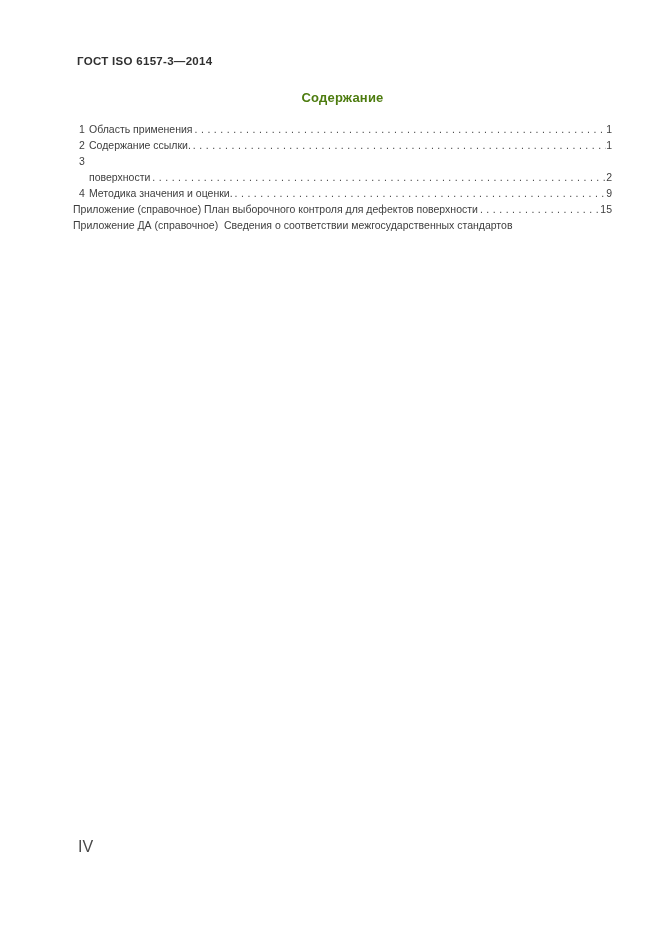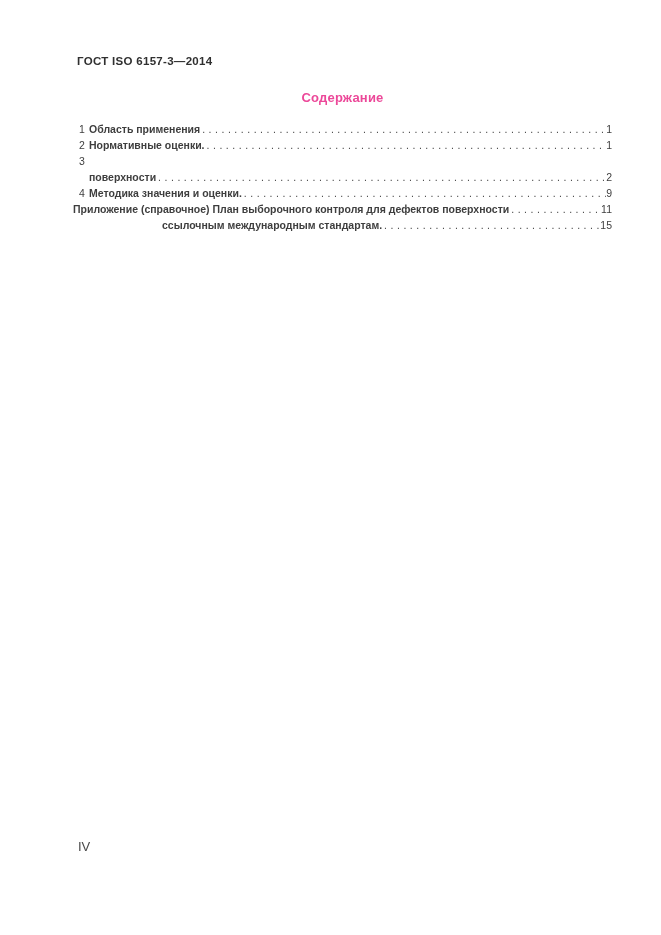--- a/index.html
+++ b/index.html
@@ -33,21 +33,21 @@
   .content {
     position: absolute;
     left: 73px;
     top: 90px;
     width: 539px;
   }
   .toc-title {
     font-size: 13px;
     font-weight: 700;
     text-align: center;
-    color: #ec4899;
+    color: #4d7c0f;
     line-height: 15px;
     letter-spacing: 0.2px;
   }
   .toc {
     margin-top: 16px;
   }
   .toc-row {
     display: flex;
     align-items: baseline;
     height: 16px;
@@ -60,21 +60,20 @@
   .indent-appendix      { padding-left: 0;    }
   .indent-appendix-wrap { padding-left: 89px; }
   .num {
     flex: none;
     width: 10px;
     white-space: pre;
   }
   .txt {
     flex: none;
     white-space: pre;
-    font-weight: bold;
   }
   .leader {
     flex: 1 1 auto;
     overflow: hidden;
     white-space: nowrap;
     margin-left: 2px;
     letter-spacing: 0.3px;
     color: #484848;
   }
   .leader::after {
@@ -82,21 +81,21 @@
   }
   .pg {
     flex: none;
     white-space: pre;
     text-align: right;
   }
   .page-footer {
     position: absolute;
     left: 78px;
     top: 839px;
-    font-size: 13px;
+    font-size: 16px;
     line-height: 16px;
     color: #4a4a4a;
   }
 </style>
 </head>
 <body>
 
 <div class="page">
   <div class="doc-header">ГОСТ ISO 6157-3—2014</div>
 
@@ -104,45 +103,43 @@
     <div class="toc-title">Содержание</div>
     <div class="toc" id="toc">
         <div class="toc-row indent-item">
           <span class="num">1</span>
           <span class="txt">Область применения</span>
           <span class="leader"></span>
           <span class="pg">1</span>
         </div>
         <div class="toc-row indent-item">
           <span class="num">2</span>
-          <span class="txt">Нормативные оценки.</span>
+          <span class="txt">Содержание ссылки.</span>
           <span class="leader"></span>
           <span class="pg">1</span>
         </div>
         <div class="toc-row indent-item">
           <span class="num">3</span>
         </div>
         <div class="toc-row indent-item-wrap">
           <span class="txt">поверхности</span>
           <span class="leader"></span>
           <span class="pg">2</span>
         </div>
         <div class="toc-row indent-item">
           <span class="num">4</span>
           <span class="txt">Методика значения и оценки.</span>
           <span class="leader"></span>
           <span class="pg">9</span>
         </div>
         <div class="toc-row indent-appendix">
           <span class="txt">Приложение (справочное) План выборочного контроля для дефектов поверхности</span>
           <span class="leader"></span>
-          <span class="pg">11</span>
+          <span class="pg">15</span>
         </div>
-        <div class="toc-row indent-appendix-wrap">
-          <span class="txt">ссылочным международным стандартам.</span>
-          <span class="leader"></span>
-          <span class="pg">15</span>
+        <div class="toc-row indent-appendix">
+          <span class="txt">Приложение ДА (справочное)&nbsp; Сведения о соответствии межгосударственных стандартов</span>
         </div>
       </div>
   </div>
 
   <div class="page-footer">IV</div>
 </div>
 
 </body></html>

